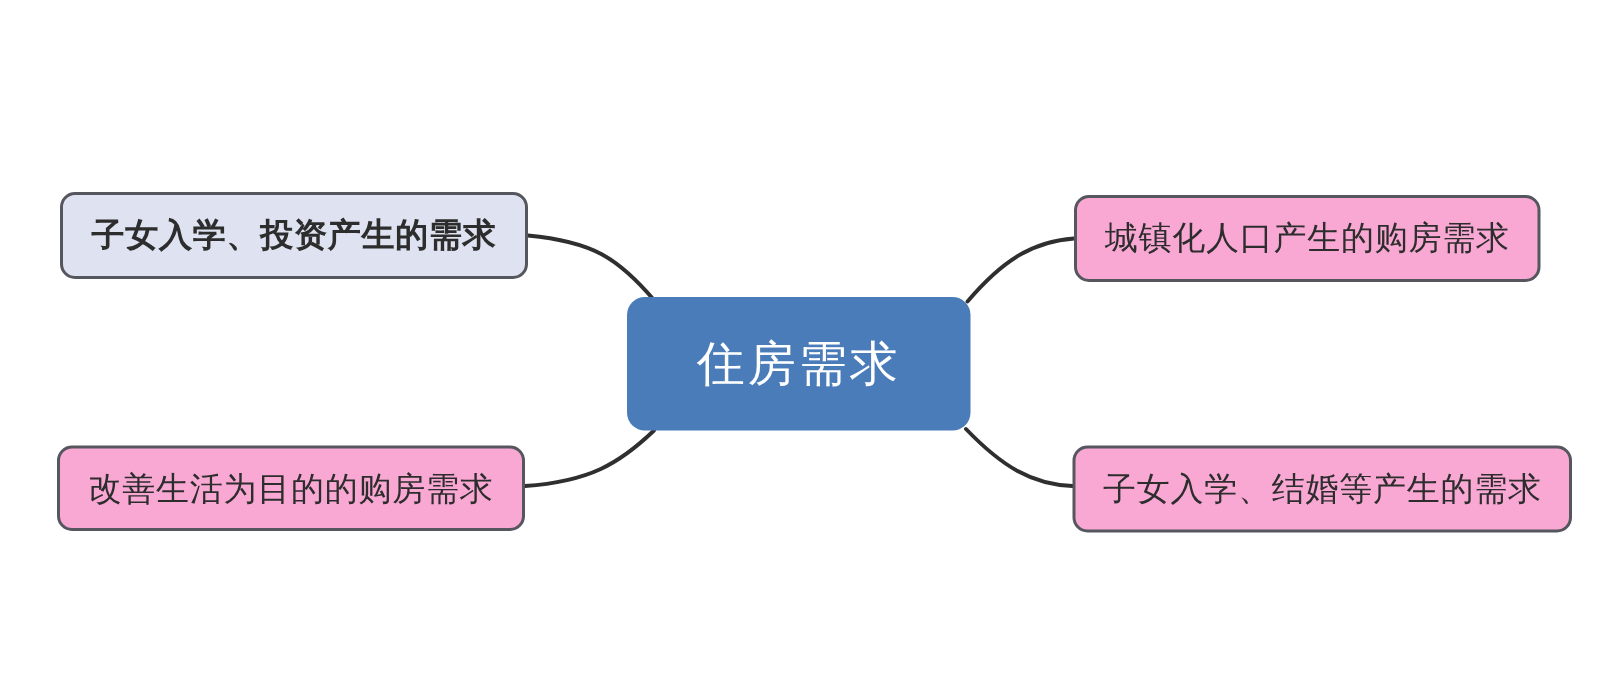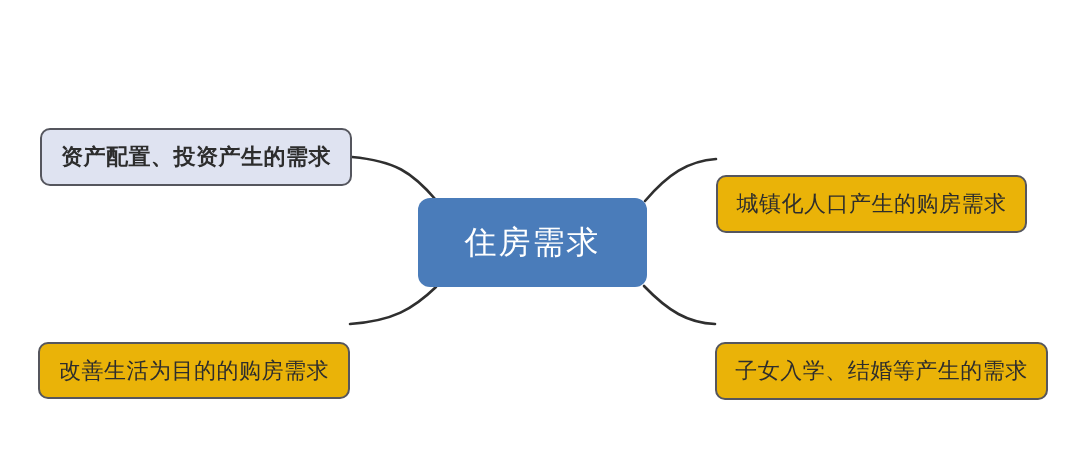--- a/index.html
+++ b/index.html
@@ -42,23 +42,22 @@
     border-radius: 10px;
     font-size: 22px;
     color: #2d2d2d;
     letter-spacing: 0.5px;
   }
   .branch.accent {
     background: #dfe3f1;
     font-weight: 700;
   }
   .branch.plain {
-    background: #eab308;
+    background: #f9a8d4;
     font-weight: 400;
-    margin-top: 45px;
   }
   .root {
     background: #4a7cba;
     border-radius: 12px;
     color: #ffffff;
     font-size: 32px;
     font-weight: 400;
     letter-spacing: 2px;
   }
   
@@ -74,21 +73,21 @@
 <div class="canvas">
 
   <svg class="connectors" viewBox="0 0 1080 455" xmlns="http://www.w3.org/2000/svg">
     <path d="M 352 157 C 395 161, 412 172, 436 200"></path>
     <path d="M 645 201 C 668 174, 688 161, 716 159"></path>
     <path d="M 350 324 C 393 321, 413 309, 436 287"></path>
     <path d="M 644 286 C 668 311, 688 323, 715 324"></path>
   </svg>
 
   <div class="node branch accent tl">
-    <span>资产配置、投资产生的需求</span>
+    <span>子女入学、投资产生的需求</span>
   </div>
 
   <div class="node branch plain tr">
     <span>城镇化人口产生的购房需求</span>
   </div>
 
   <div class="node root">
     <span>住房需求</span>
   </div>
 

